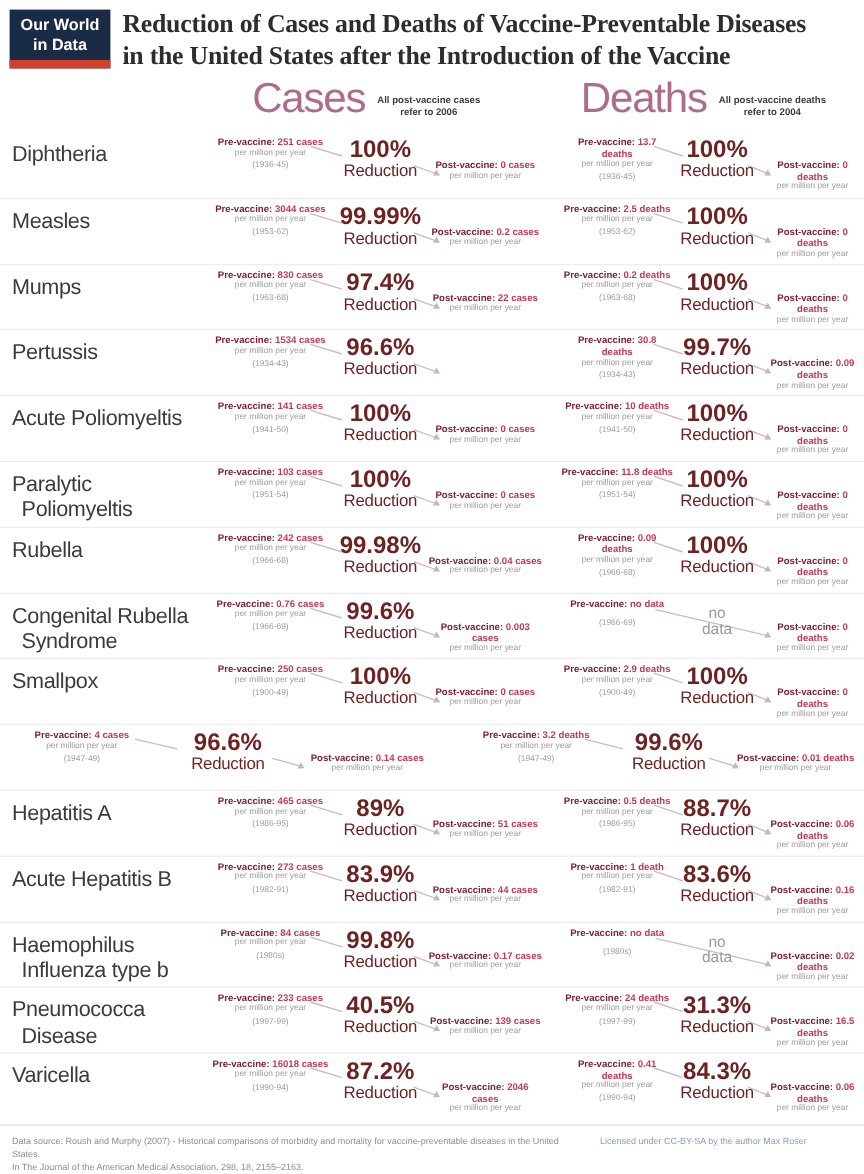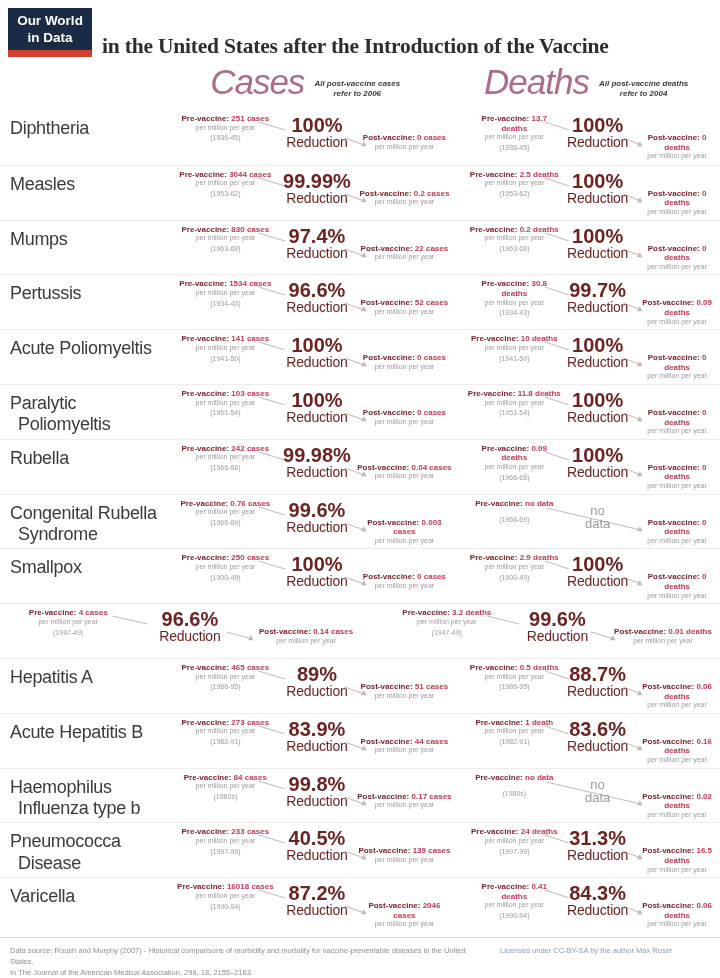--- a/index.html
+++ b/index.html
@@ -12,21 +12,21 @@
   .page{width:720px;height:978px;background:#fff;position:relative;}
 
   
   .header{display:flex;align-items:flex-start;padding:8px 8px 0 8px;height:62px;}
   .logo{background:var(--navy);color:#fff;width:84px;text-align:center;font-weight:700;
         font-size:13.5px;line-height:1.25;padding:5px 3px 3px 3px;border-bottom:7px solid var(--redbar);}
   .title{font-family:"Liberation Serif",serif;font-weight:700;color:#2d2d2d;
          font-size:21.5px;line-height:1.2;margin-left:10px;letter-spacing:-0.2px;}
 
   
-  .colheads{display:flex;height:46px;margin-top:2px;font-style:italic;}
+  .colheads{display:flex;height:46px;margin-top:2px;}
   .spacer{flex:0 0 158px;}
   .colhead{display:flex;justify-content:center;align-items:flex-start;gap:10px;}
   .colhead.cases{flex:1.1;}
   .colhead.deaths{flex:1;}
   .bighead{font-size:35px;color:var(--mauve);line-height:1;letter-spacing:-1px;}
   .colnote{font-size:8px;color:#3c3c3c;font-weight:700;text-align:center;margin-top:15px;line-height:1.25;}
 
   
   #rows{width:100%;}
   .row{display:flex;height:54.8px;border-top:1px solid #efecec;gap:16px;}
@@ -66,21 +66,21 @@
 <body>
 
 <div class="page">
 
   <div class="header">
     <div class="logo">
       <div>Our World</div>
       <div>in Data</div>
     </div>
     <h1 class="title">
-      <br>
+      <span>Reduction of Cases and Deaths of Vaccine-Preventable Diseases</span><br>
       <span>in the United States after the Introduction of the Vaccine</span>
     </h1>
   </div>
 
   <div class="colheads">
     <div class="spacer"></div>
     <div class="colhead cases">
       <div class="bighead">Cases</div>
       <div class="colnote">
         <span>All post-vaccine cases</span><br>
@@ -236,24 +236,20 @@
           <div class="ahead"></div>
           <div class="block pre">
             <div class="l1"><span class="lab">Pre-vaccine:</span><span class="val"> 1534 cases</span></div>
             <div class="sub">per million per year</div>
             <div class="sub years">(1934-43)</div>
           </div>
           <div class="block mid">
             <div class="pct">96.6%</div>
             <div class="word">Reduction</div>
           </div>
-          <div class="block post">
-            <div class="l1"><span class="lab">Post-vaccine:</span><span class="val"> 52 cases</span></div>
-            <div class="sub">per million per year</div>
-          </div>
         </div>
         <div class="group deaths">
           <svg class="arrows">
             <line x1="30.5%" y1="12" x2="40%" y2="20"></line>
             <line x1="61.5%" y1="28" x2="68.5%" y2="35"></line>
           </svg>
           <div class="ahead"></div>
           <div class="block pre">
             <div class="l1"><span class="lab">Pre-vaccine:</span><span class="val"> 30.8 deaths</span></div>
             <div class="sub">per million per year</div>

